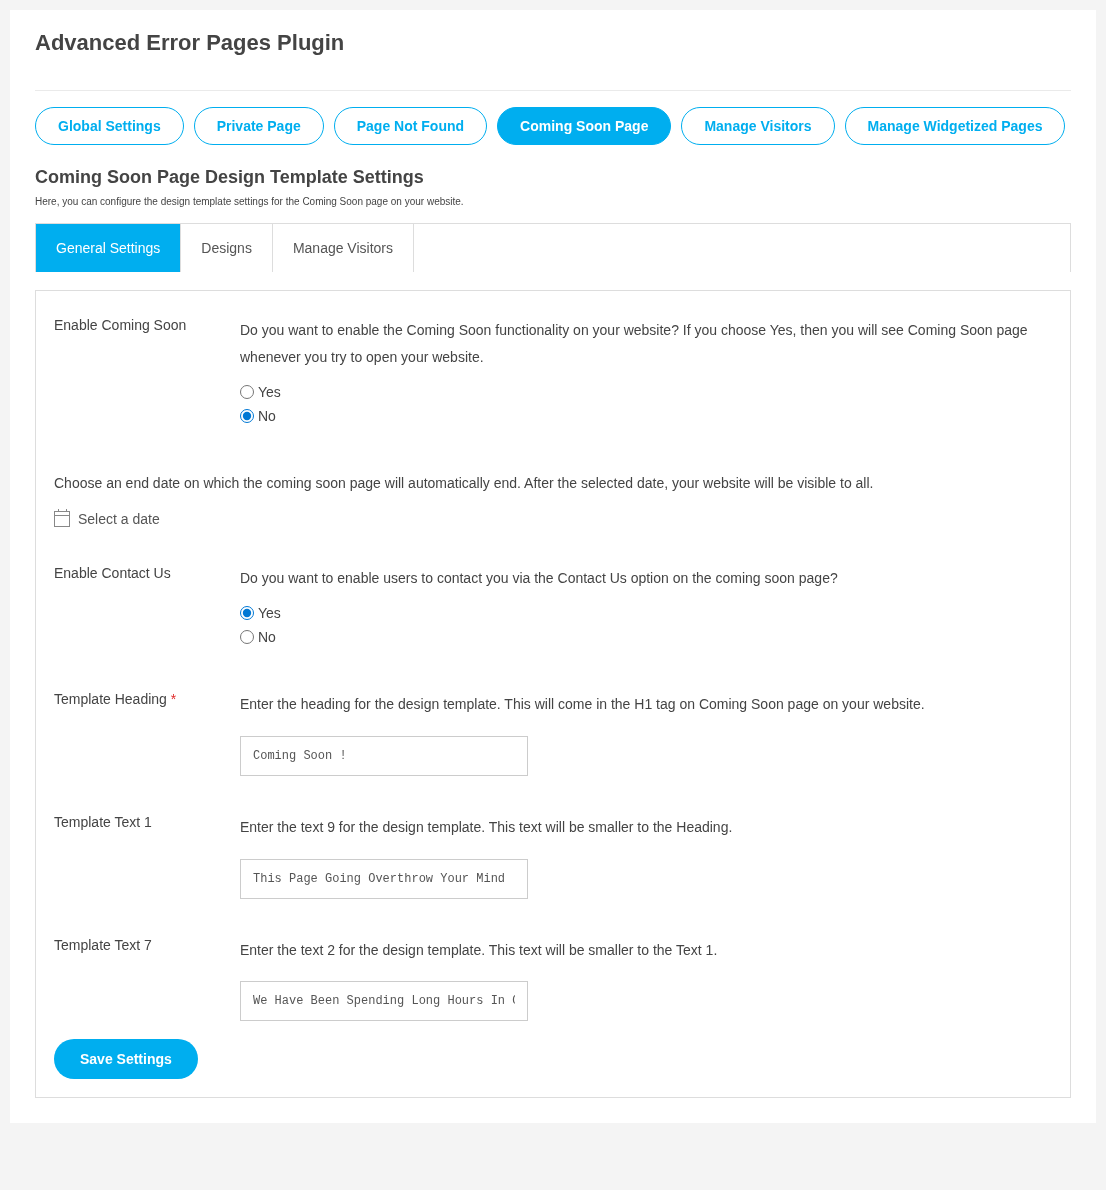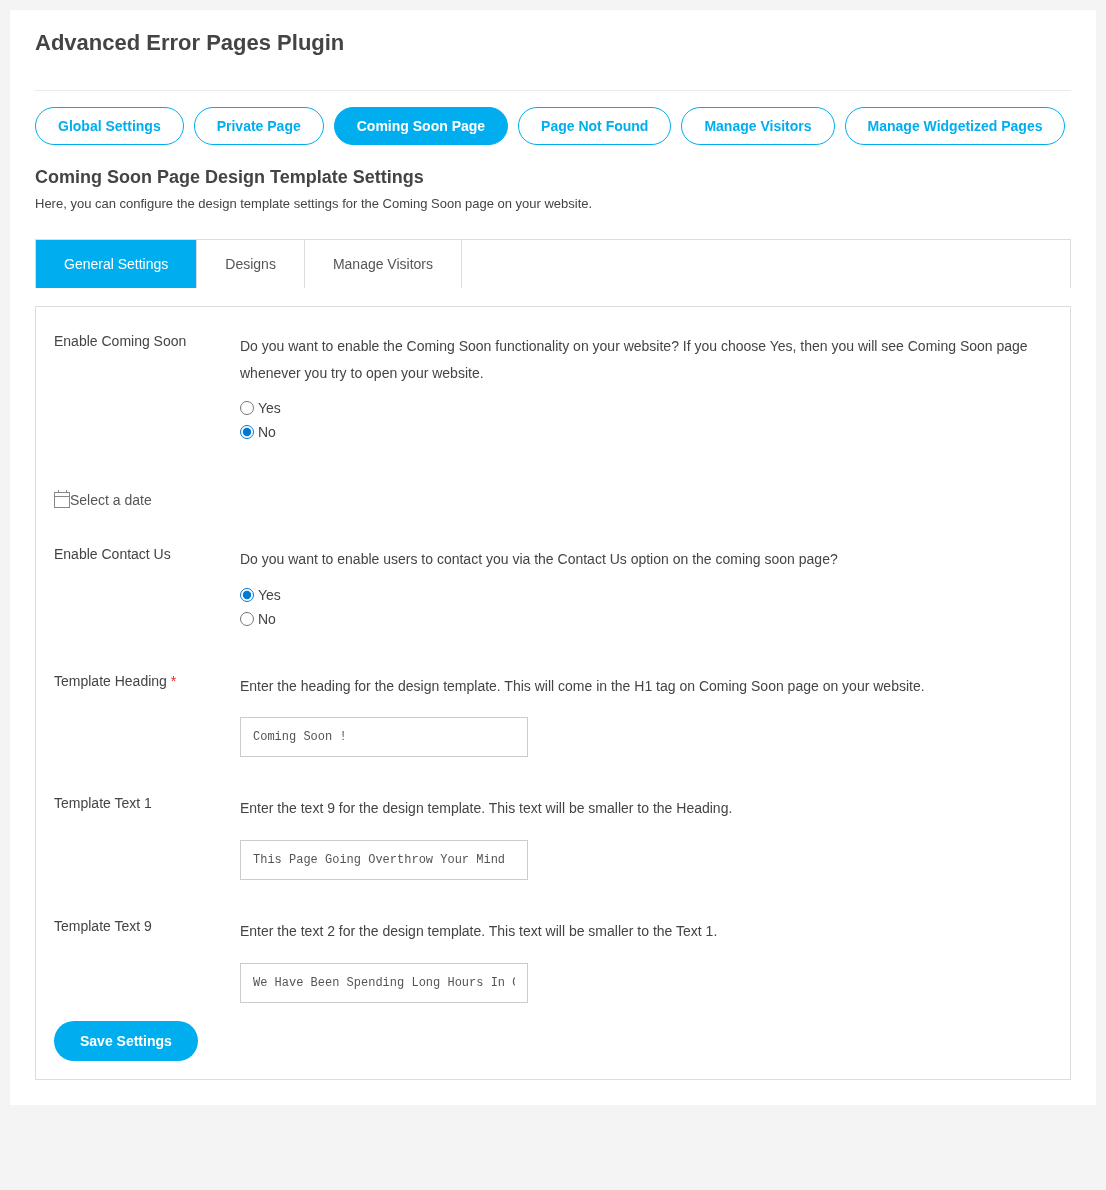--- a/index.html
+++ b/index.html
@@ -46,31 +46,31 @@
   background: #00aeef;
   color: #fff;
 }
 .section-title {
   font-size: 18px;
   font-weight: bold;
   color: #444;
   margin-bottom: 8px;
 }
 .section-desc {
-  font-size: 13px;
-  color: #444;
-  margin-bottom: 28px;
+  font-size: 10px;
+  color: #444;
+  margin-bottom: 16px;
 }
 .tabs {
   display: flex;
   border: 1px solid #ddd;
   border-bottom: none;
 }
 .tab {
-  padding: 16px 28px;
+  padding: 16px 20px;
   font-size: 14px;
   color: #555;
   border-right: 1px solid #ddd;
   cursor: pointer;
   flex: 0 0 auto;
 }
 .tab:last-child {
   border-right: 1px solid #ddd;
 }
 .tab.active {
@@ -121,21 +121,21 @@
   margin-bottom: 8px;
 }
 .radio-row input[type="radio"] {
   width: 14px;
   height: 14px;
   accent-color: #0078d4;
 }
 .date-pick {
   display: flex;
   align-items: flex-start;
-  gap: 0;
+  gap: 8px;
   margin-top: 6px;
 }
 .cal-icon {
   width: 16px;
   height: 16px;
   border: 1px solid #888;
   position: relative;
   display: inline-block;
 }
 .cal-icon::before, .cal-icon::after {
@@ -182,22 +182,22 @@
 </style>
 </head>
 <body>
 
 <div class="container">
   <h1 class="page-title">Advanced Error Pages Plugin</h1>
 
   <div class="pill-nav">
     <div class="pill">Global Settings</div>
     <div class="pill">Private Page</div>
+    <div class="pill">Page Not Found</div>
     <div class="pill active">Coming Soon Page</div>
-    <div class="pill">Page Not Found</div>
     <div class="pill">Manage Visitors</div>
     <div class="pill">Manage Widgetized Pages</div>
   </div>
 
   <h2 class="section-title">Coming Soon Page Design Template Settings</h2>
   <p class="section-desc">Here, you can configure the design template settings for the Coming Soon page on your website.</p>
 
   <div class="tabs">
     <div class="tab active">General Settings</div>
     <div class="tab">Designs</div>
@@ -219,20 +219,21 @@
         <label class="radio-row">
           <input type="radio" name="enable-cs" checked="" style="">
           <span>No</span>
         </label>
       </div>
     </div>
 
     
     <div class="form-row">
       <div class="form-content">
+        <p class="help-text">Choose an end date on which the coming soon page will automatically end. After the selected date, your website will be visible to all.</p>
         <div class="date-pick">
           <span class="cal-icon"></span>
           <span class="date-label">Select a date</span>
         </div>
       </div>
     </div>
 
     
     <div class="form-row">
       <div class="form-label">Enable Contact Us</div>
@@ -265,21 +266,21 @@
     <div class="form-row">
       <div class="form-label">Template Text 1</div>
       <div class="form-content">
         <p class="help-text">Enter the text 9 for the design template. This text will be smaller to the Heading.</p>
         <input type="text" class="text-input" value="This Page Going Overthrow Your Mind" style="">
       </div>
     </div>
 
     
     <div class="form-row" style="margin-bottom:18px;">
-      <div class="form-label">Template Text 9</div>
+      <div class="form-label">Template Text 7</div>
       <div class="form-content">
         <p class="help-text">Enter the text 2 for the design template. This text will be smaller to the Text 1.</p>
         <input type="text" class="text-input" value="We Have Been Spending Long Hours In Order" style="">
       </div>
     </div>
 
     <button class="save-btn">Save Settings</button>
 
   </div>
 </div>

